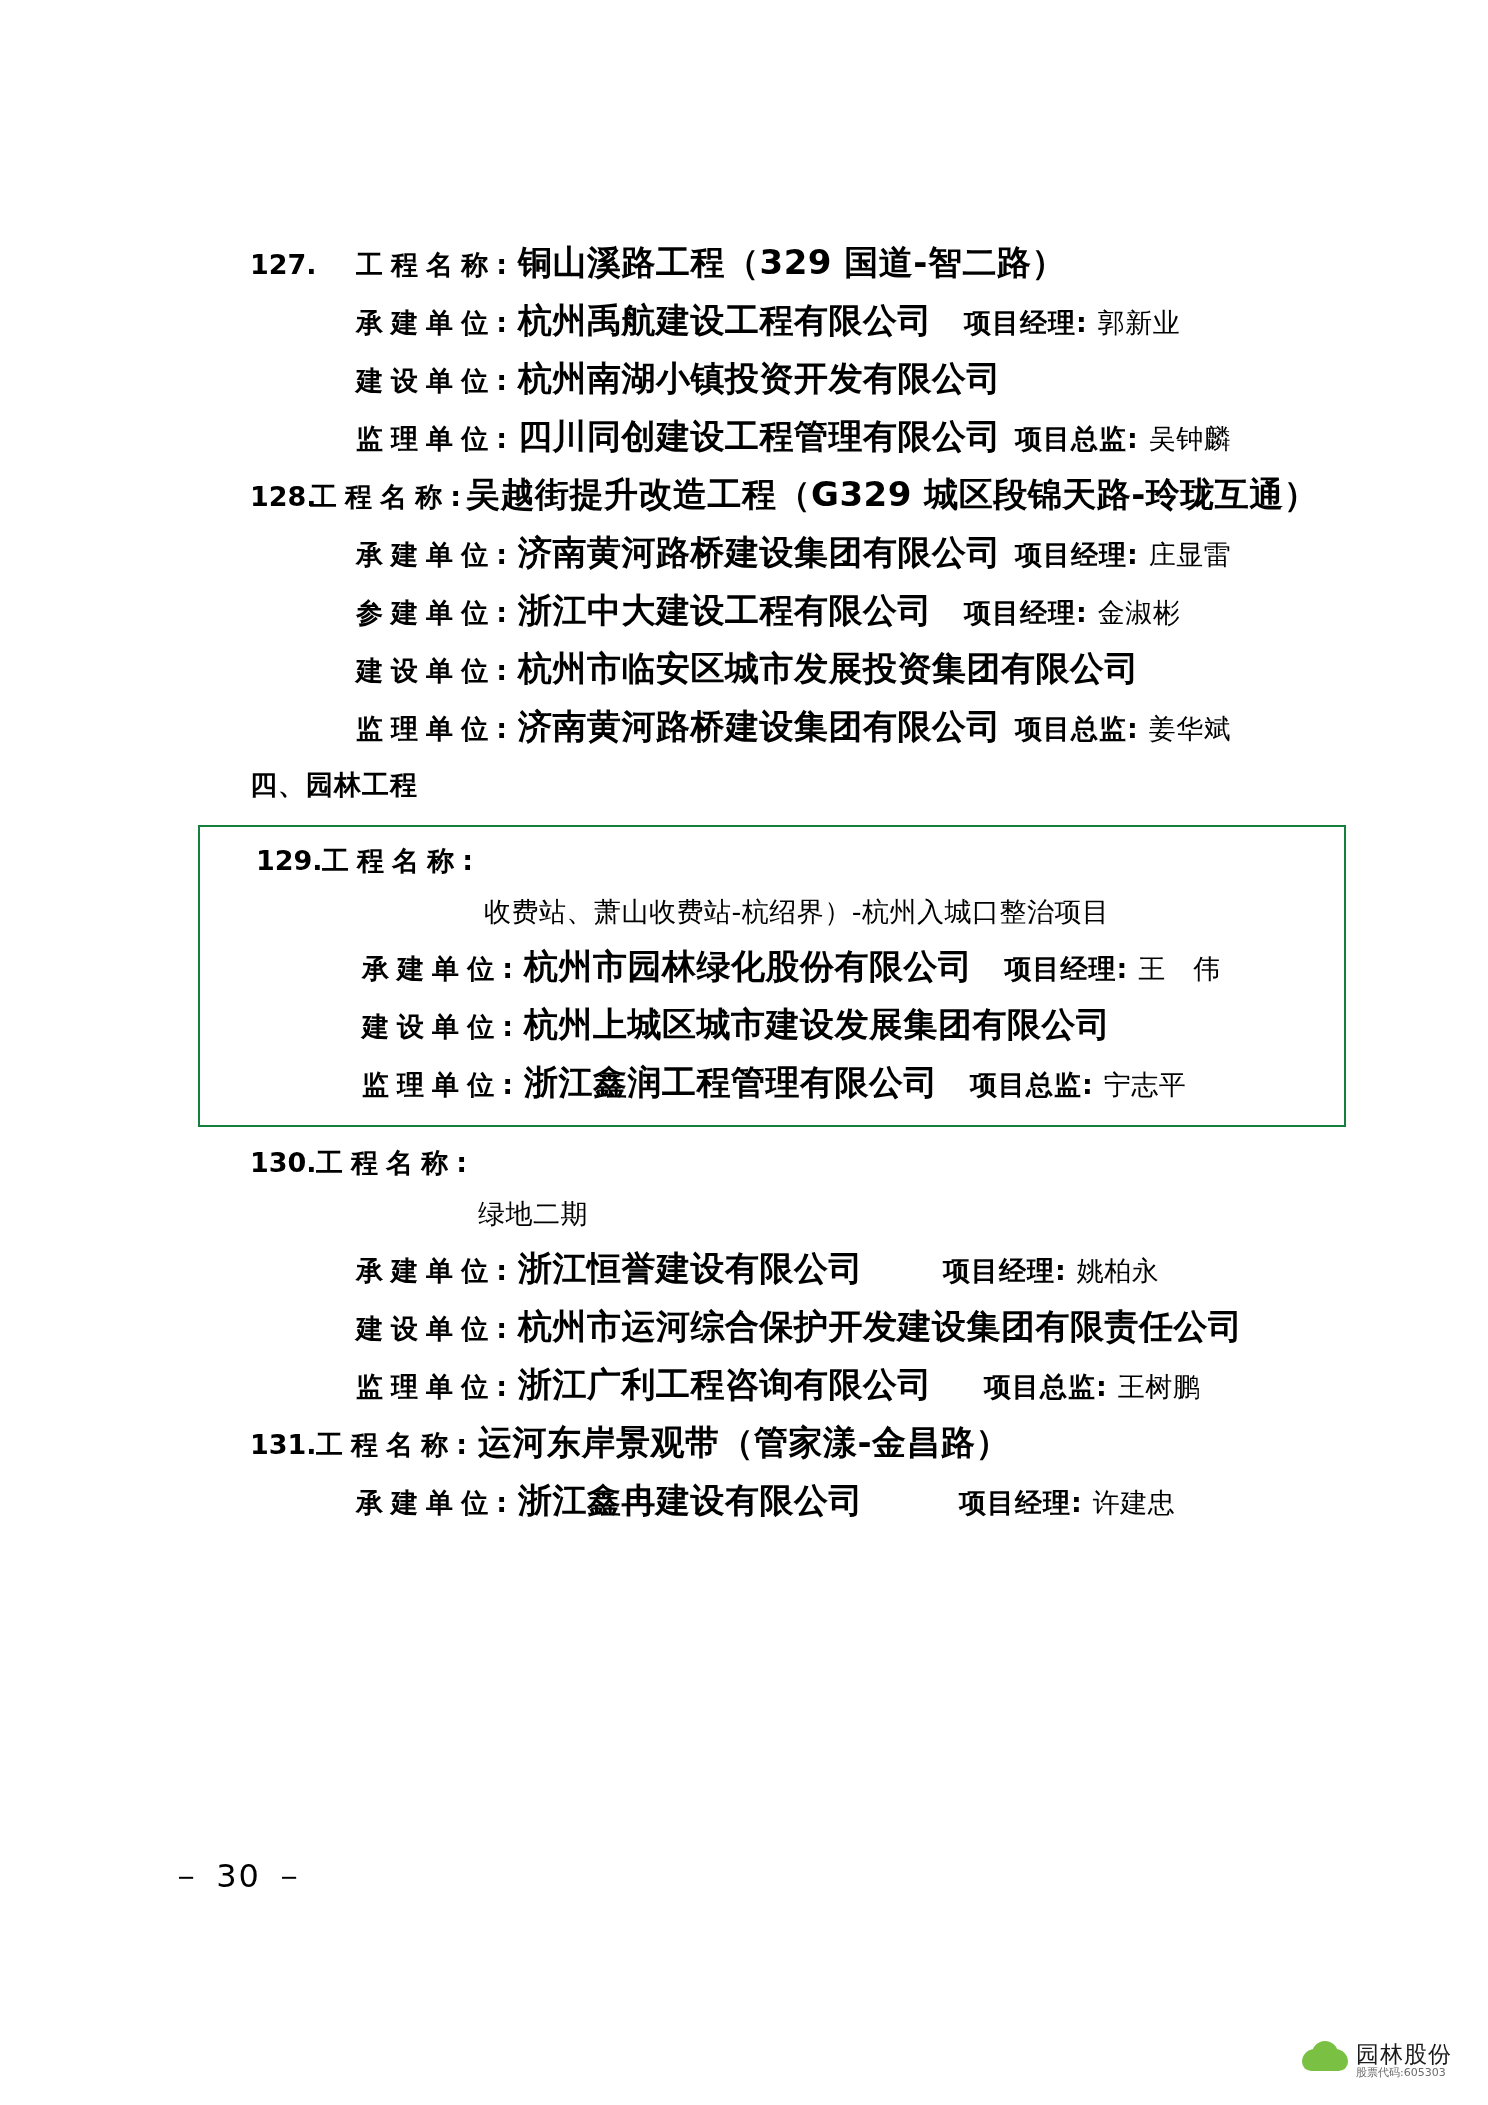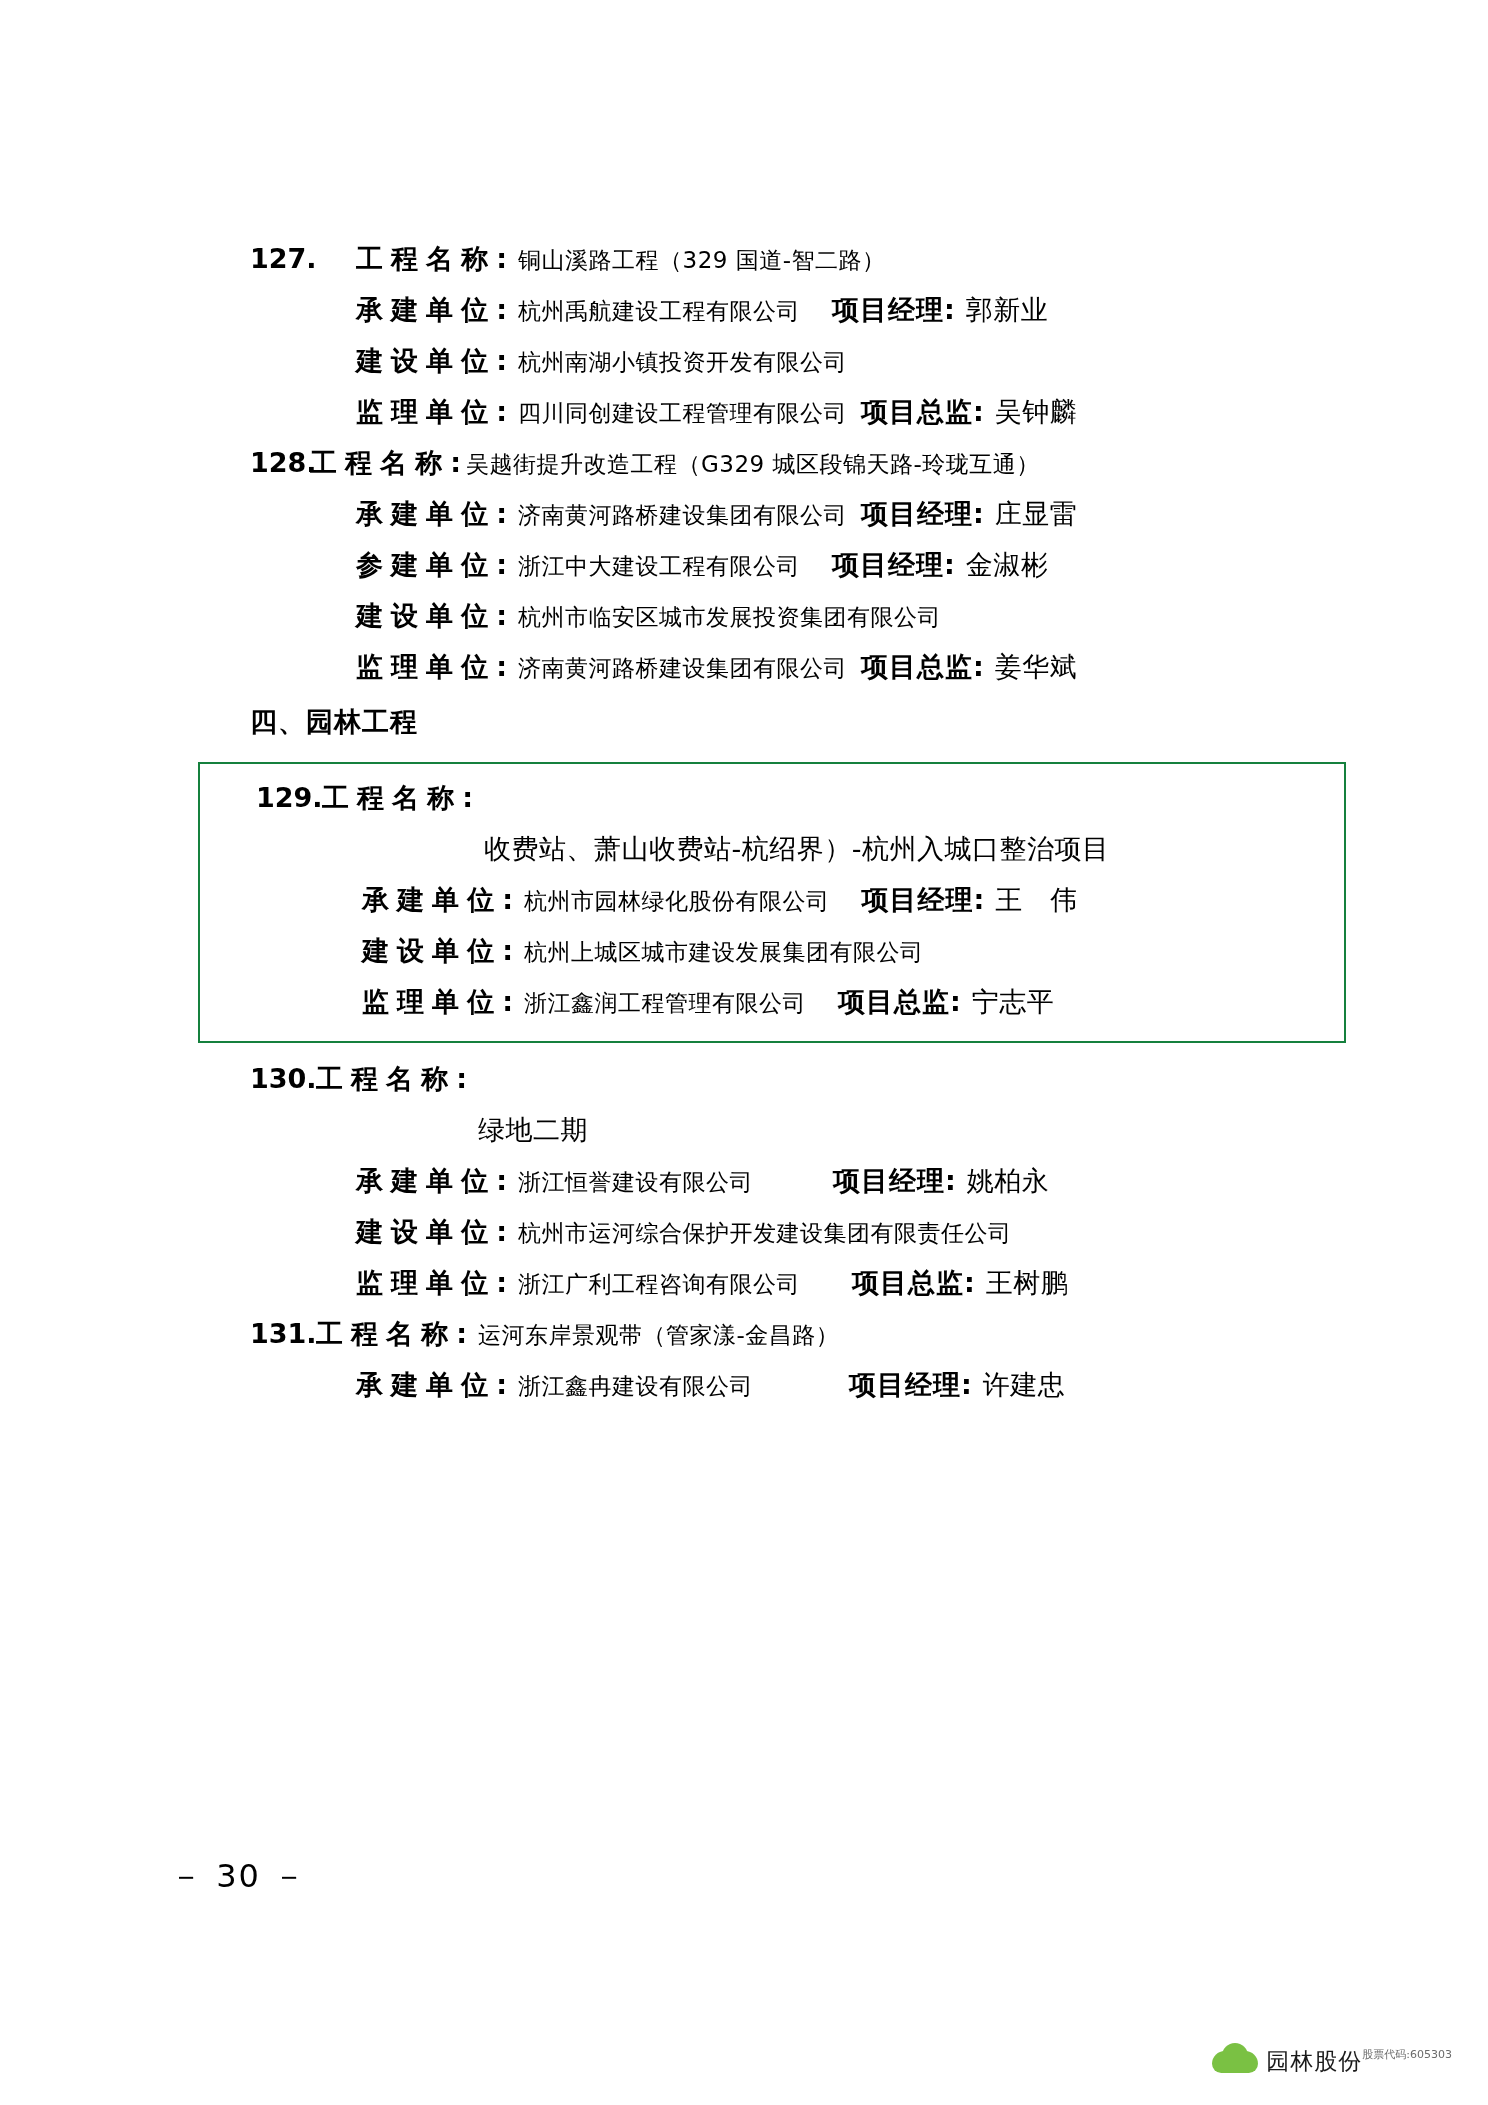--- a/index.html
+++ b/index.html
@@ -55,24 +55,25 @@
     flex: 0 0 66px;
   }
   .lbl-box {
     width: 152px;
     flex: 0 0 152px;
     text-align: justify;
     text-align-last: justify;
     margin-left: 40px;
   }
   .val {
-    font-size: 23px;
+    font-size: 34px;
     letter-spacing: 0.5px;
     margin-left: 10px;
     flex: 0 0 auto;
+    font-weight: bold;
   }
   .val2 {
     font-size: 27px;
     letter-spacing: 0.5px;
     margin-left: 10px;
     flex: 0 0 auto;
   }
   .lbl2 {
     font-weight: bold;
     font-size: 27px;
@@ -135,20 +136,21 @@
     position: absolute;
     left: 10px;
     top: -8px;
     width: 26px;
     height: 18px;
     background: #7ac143;
     border-radius: 13px 13px 0 0;
   }
   .logo-text {
     display: flex;
+    flex-direction: column;
     line-height: 1.1;
   }
   .logo-name {
     font-size: 23px;
     color: #1a1a1a;
     letter-spacing: 1px;
   }
   .logo-code {
     font-size: 11px;
     color: #6a6a6a;

